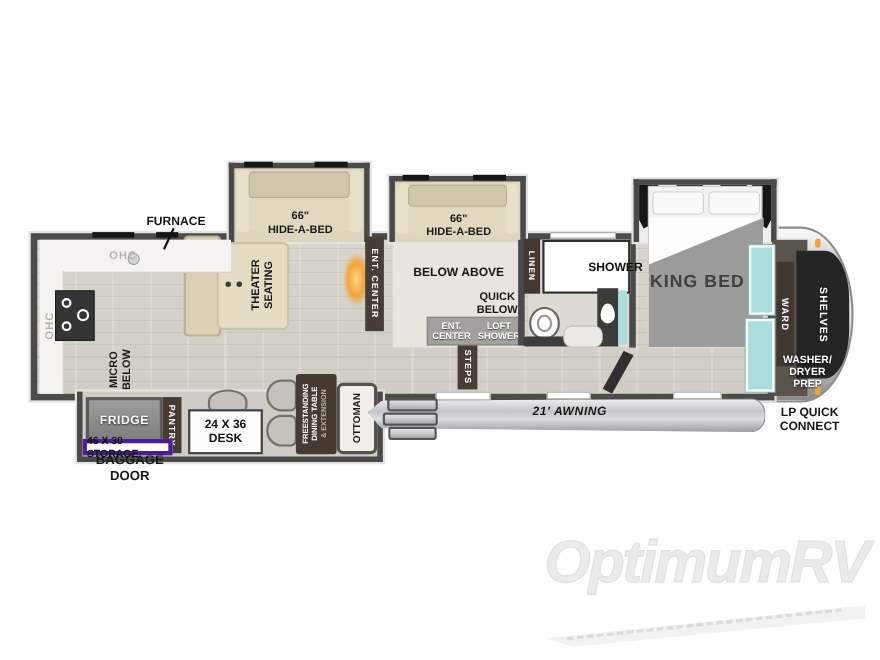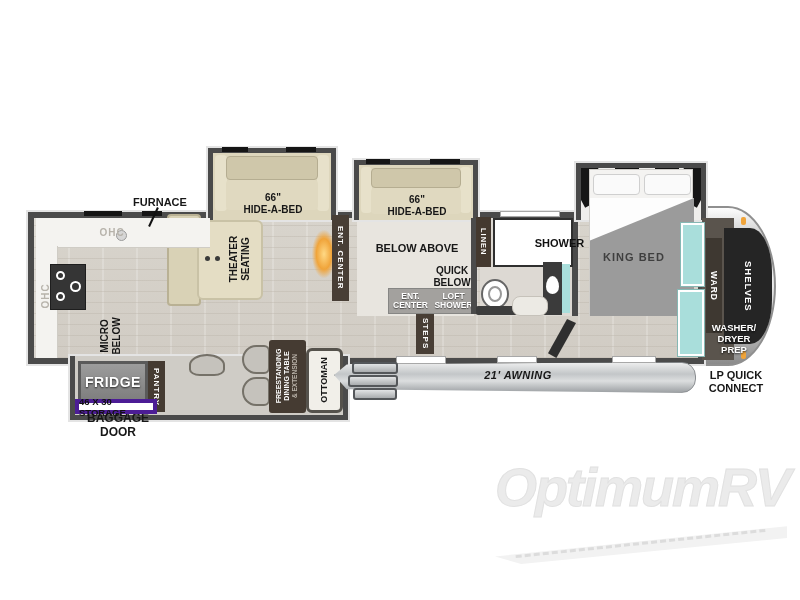--- a/index.html
+++ b/index.html
@@ -124,21 +124,21 @@
     <div class="abs" style="left:34px;top:0;width:24px;height:4px;background:#111;"></div>
     <div class="abs" style="left:74px;top:0;width:24px;height:4px;background:#111;"></div>
   </div>
   <div class="abs" style="left:589px;top:169px;width:104px;height:147px;background:#f4f3f1;border:1px solid #cfcdc9;">
     <div class="abs" style="left:3px;top:4px;width:47px;height:21px;background:#fafafa;border:1px solid #cfcfcf;border-radius:4px;"></div>
     <div class="abs" style="left:54px;top:4px;width:47px;height:21px;background:#fafafa;border:1px solid #cfcfcf;border-radius:4px;"></div>
     <div class="abs" style="left:0;top:28px;width:104px;height:118px;background:#fdfdfd;"></div>
     <div class="abs" style="left:0;top:28px;width:104px;height:118px;background:#9b9b9b;
                 clip-path:polygon(0 36%,100% 0,100% 100%,0 100%);"></div>
   </div>
-  <div class="lbl" style="left:634px;top:257px;font-size:11px;color:#3f3f3f;letter-spacing:1px;">KING BED</div>
+  <div class="lbl" style="left:634px;top:257px;font-size:16px;color:#3f3f3f;letter-spacing:1px;">KING BED</div>
 
   <div class="abs" style="left:702px;top:218px;width:32px;height:142px;background:#5a544d;"></div>
   <div class="abs teal" style="left:681px;top:223px;width:23px;height:63px;"></div>
   <div class="abs teal" style="left:678px;top:290px;width:26px;height:66px;"></div>
   <div class="vstrip" style="left:706px;top:238px;width:16px;height:95px;font-size:8.5px;background:#3e3831;">
     <span>WARD</span>
   </div>
   <div class="vstrip" style="left:724px;top:228px;width:48px;height:116px;font-size:9.5px;background:#252525;
               border-radius:0 22px 22px 0/0 44px 44px 0;">
     <span>SHELVES</span>
@@ -165,30 +165,35 @@
 BELOW</div>
 
   <div class="winbar" style="left:84px;top:211px;width:38px;"></div>
   <div class="winbar" style="left:142px;top:211px;width:20px;"></div>
   <div class="lbl" style="left:160px;top:202px;font-size:11px;">FURNACE</div>
   <div class="abs" style="left:143px;top:216px;width:21px;height:2px;background:#111;transform:rotate(115deg);"></div>
 
   <div class="slide" style="left:70px;top:356px;width:278px;height:64px;border-top:none;background:#cfccc6;"></div>
   <div class="abs" style="left:78px;top:361px;width:70px;height:42px;background:linear-gradient(180deg,#9c9c9c,#7e7e7e);
               border:3px solid #5a5a5a;display:flex;align-items:center;justify-content:center;">
-    <span class="whsh" style="color:#fff;font-weight:bold;font-size:14px;letter-spacing:.5px;">FRIDGE</span>
+    <span class="whsh" style="color:#fff;font-weight:bold;font-size:11px;letter-spacing:.5px;">FRIDGE</span>
   </div>
   <div class="vstrip" style="left:148px;top:361px;width:17px;height:51px;font-size:8px;background:#453b32;">
     <span>PANTRY</span>
   </div>
   <div class="abs" style="left:75px;top:399px;width:82px;height:15px;background:#fff;border:4px solid #4c1d95;
               display:flex;align-items:center;justify-content:center;z-index:4;">
     <span style="font-weight:bold;font-size:9.5px;color:#111;">46 X 30 STORAGE</span>
   </div>
   <div class="chair" style="left:189px;top:354px;width:36px;height:22px;border-radius:50% 50% 30% 30%;"></div>
+  <div class="abs" style="left:171px;top:372px;width:68px;height:41px;background:#fdfdfd;border:2px solid #3f3f3f;
+              display:flex;align-items:center;justify-content:center;">
+    <span style="font-weight:bold;font-size:11px;color:#111;white-space:pre-line;text-align:center;line-height:1.15;">24 X 36
+DESK</span>
+  </div>
   <div class="chair" style="left:242px;top:345px;width:28px;height:29px;border-radius:50% 6px 6px 50%;"></div>
   <div class="chair" style="left:242px;top:377px;width:28px;height:29px;border-radius:50% 6px 6px 50%;"></div>
   <div class="abs" style="left:269px;top:340px;width:37px;height:73px;background:#453b32;border-radius:3px;"></div>
   <div class="lbl rot" style="left:287px;top:376px;font-size:7px;color:#fff;">
     <span style="white-space:pre-line;">FREESTANDING
 DINING TABLE</span>
     <span style="display:block;font-size:6.5px;color:#b9b2a9;">&amp; EXTENSION</span>
   </div>
   <div class="abs" style="left:306px;top:348px;width:37px;height:65px;background:#f1efe9;border:3px solid #55524c;border-radius:6px;"></div>
   <div class="lbl rot" style="left:324px;top:380px;font-size:9px;">OTTOMAN</div>
@@ -199,21 +204,21 @@
               background:linear-gradient(180deg,#eceded 0%,#c3c6c8 38%,#dcdedf 62%,#9fa3a6 100%);
               border-radius:4px 14px 14px 4px;clip-path:polygon(0 42%,3.5% 8%,100% 0,100% 100%,3.5% 88%);"></div>
   <div class="lbl" style="left:518px;top:375px;font-size:11px;letter-spacing:.5px;font-style:italic;">21' AWNING</div>
   <div class="whgap" style="left:396px;top:356px;width:50px;height:8px;"></div>
   <div class="whgap" style="left:497px;top:356px;width:40px;height:7px;"></div>
   <div class="whgap" style="left:612px;top:356px;width:44px;height:7px;"></div>
   <div class="stepbar" style="left:352px;top:362px;width:46px;height:12px;"></div>
   <div class="stepbar" style="left:348px;top:375px;width:50px;height:12px;"></div>
   <div class="stepbar" style="left:353px;top:388px;width:44px;height:12px;"></div>
 
-  <div class="abs" style="left:495px;top:460px;width:300px;height:110px;">
+  <div class="abs" style="left:495px;top:484px;width:300px;height:110px;">
     <div style="font-size:54px;font-weight:bold;font-style:italic;color:#ebebeb;letter-spacing:-2px;
                 -webkit-text-stroke:1px #e1e1e1;line-height:1;">OptimumRV</div>
     <div style="position:absolute;left:0;top:62px;width:292px;height:42px;background:#f2f2f2;
                 clip-path:polygon(0 82%,100% 10%,100% 38%,9% 100%);">
       <div style="position:absolute;left:7%;top:48%;width:86%;border-top:3px dashed #dcdcdc;transform:rotate(-6deg);"></div>
     </div>
   </div>
 
 </div>
 

